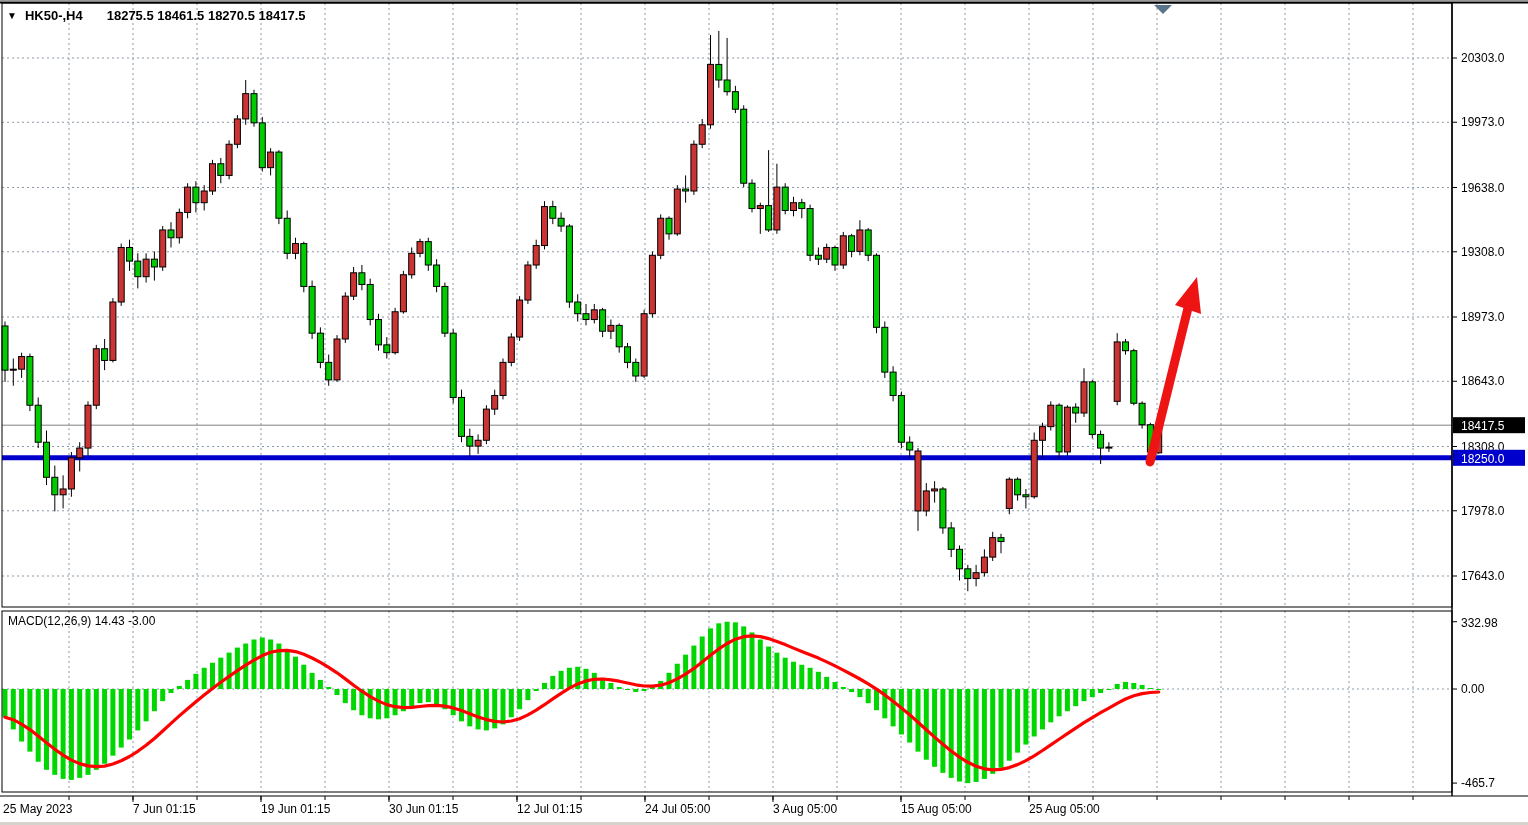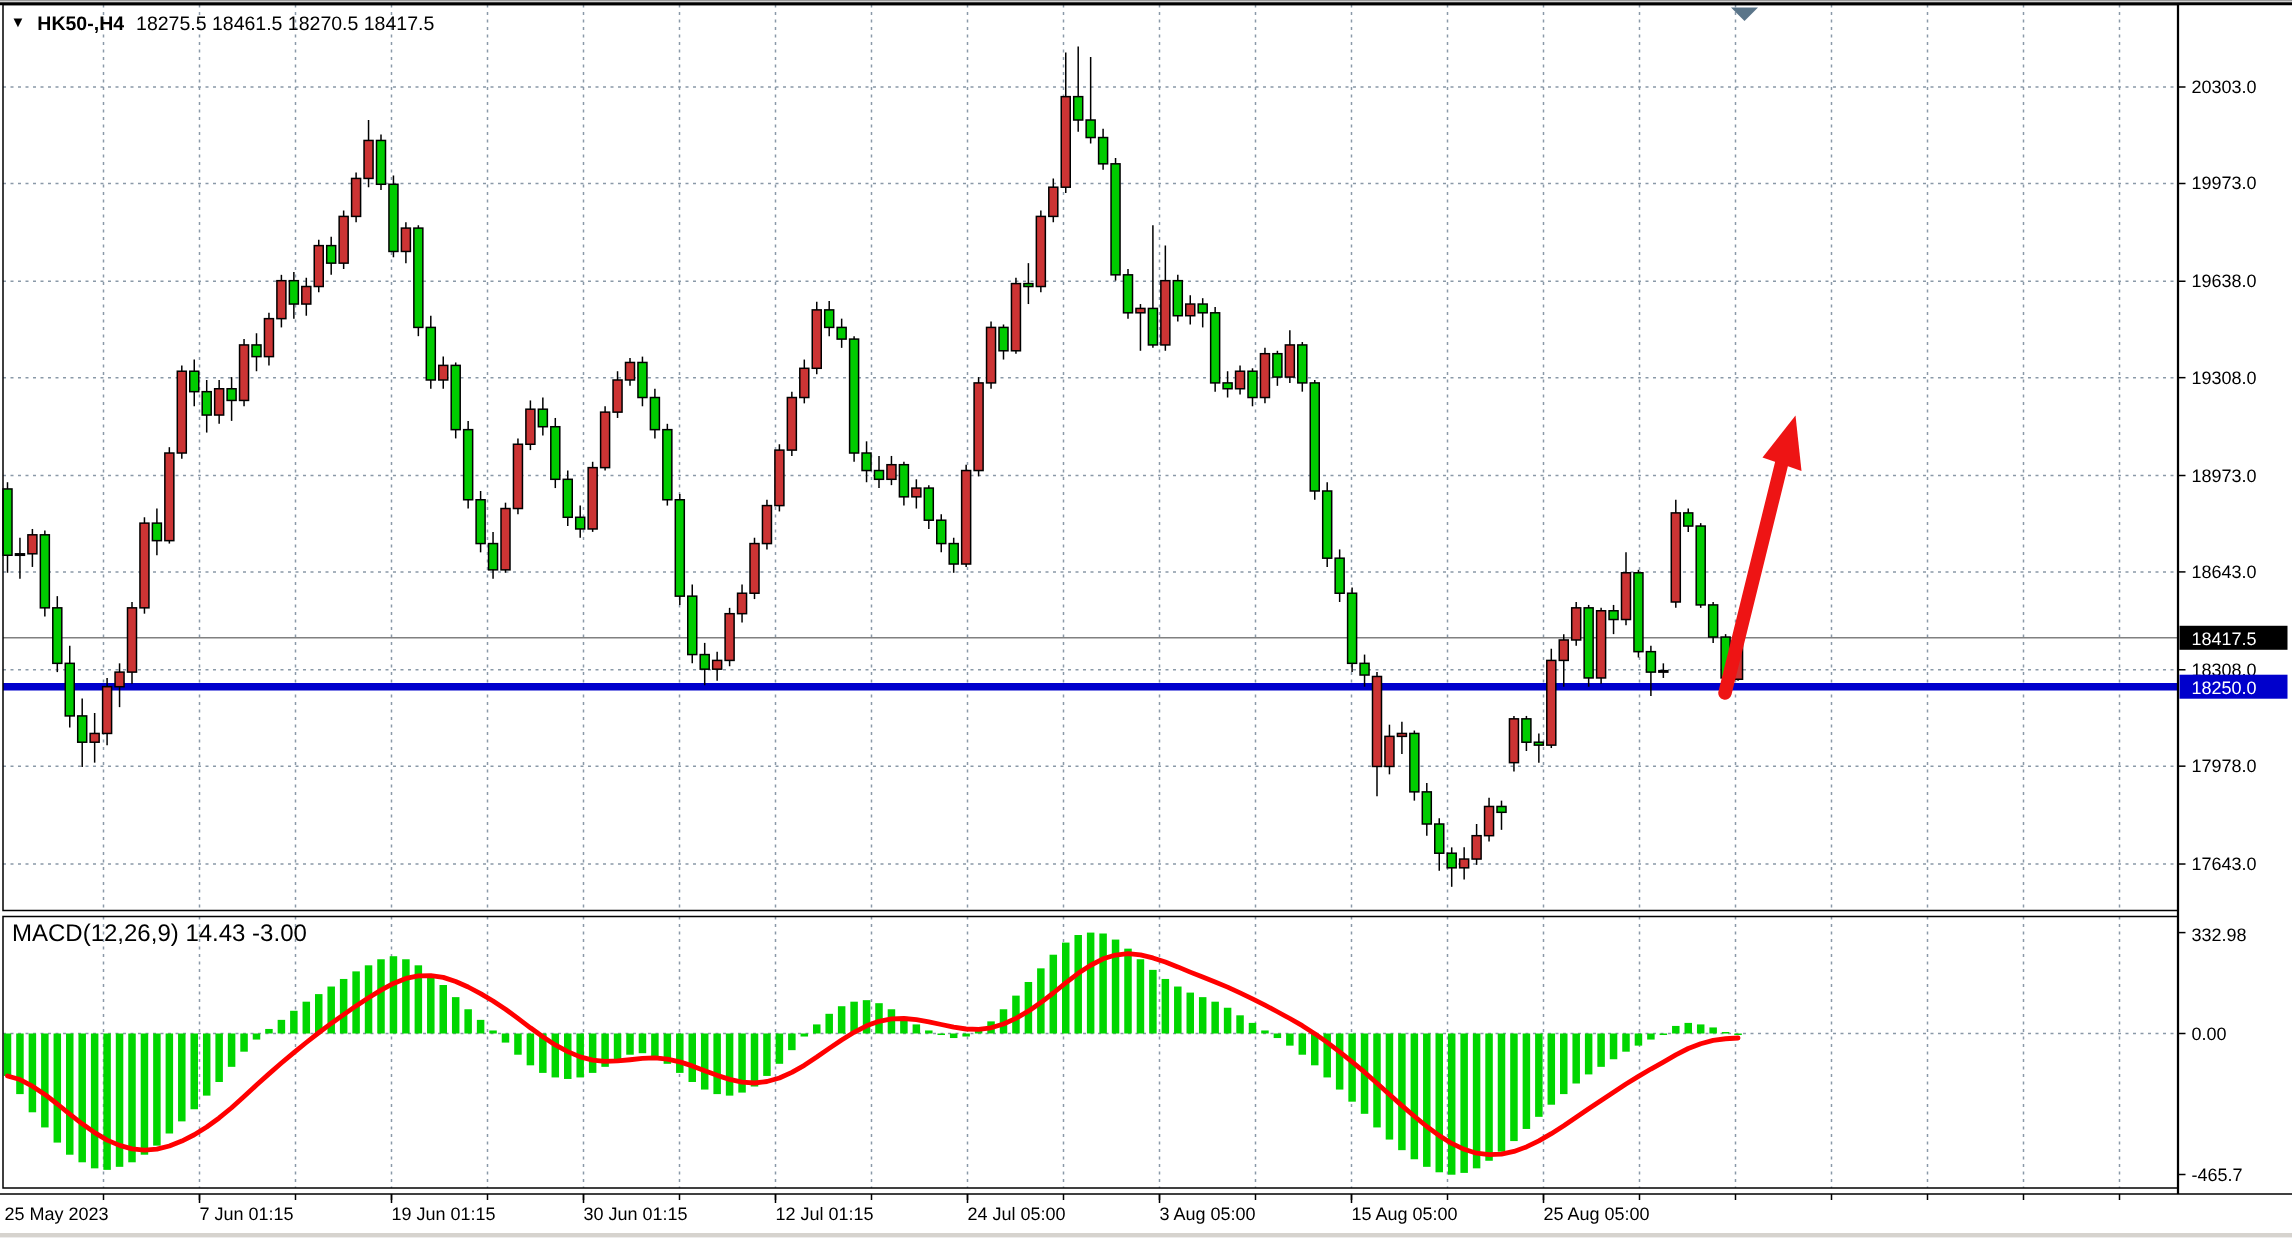--- a/index.html
+++ b/index.html
@@ -3,22 +3,22 @@
 <meta charset="utf-8">
 <style>
   html,body{margin:0;padding:0;background:#e8e8e8;}
   #win{position:relative;width:1528px;height:825px;background:#ffffff;
        font-family:"Liberation Sans","DejaVu Sans",sans-serif;overflow:hidden;
        border-top:1px solid #9a9a9a;box-sizing:border-box;}
   #chart-svg{position:absolute;left:0;top:0;}
   #title-bar{position:absolute;left:7px;top:7px;display:flex;align-items:center;
        font-size:13px;font-weight:600;color:#000;white-space:pre;z-index:5;}
   #title-bar .tri{font-size:10px;margin-right:8px;line-height:1;}
-  #title-bar .ohlc{margin-left:8px;font-weight:400;}
-  #macd-label{position:absolute;left:8px;top:613px;font-size:16px;color:#000;z-index:5;}
+  #title-bar .ohlc{margin-left:24px;font-weight:700;}
+  #macd-label{position:absolute;left:8px;top:613px;font-size:12px;color:#000;z-index:5;}
 </style>
 </head>
 <body>
 
 <div id="win">
   <svg id="chart-svg" width="1528" height="825" viewBox="0 0 1528 825">
       <rect x="0" y="0" width="1528" height="825" fill="#fff"></rect>
       <g stroke="#8a99a8" stroke-width="1" stroke-dasharray="2 3">
         <line x1="2" y1="57" x2="1452" y2="57"></line>
         <line x1="2" y1="121.26484907497566" x2="1452" y2="121.26484907497566"></line>

